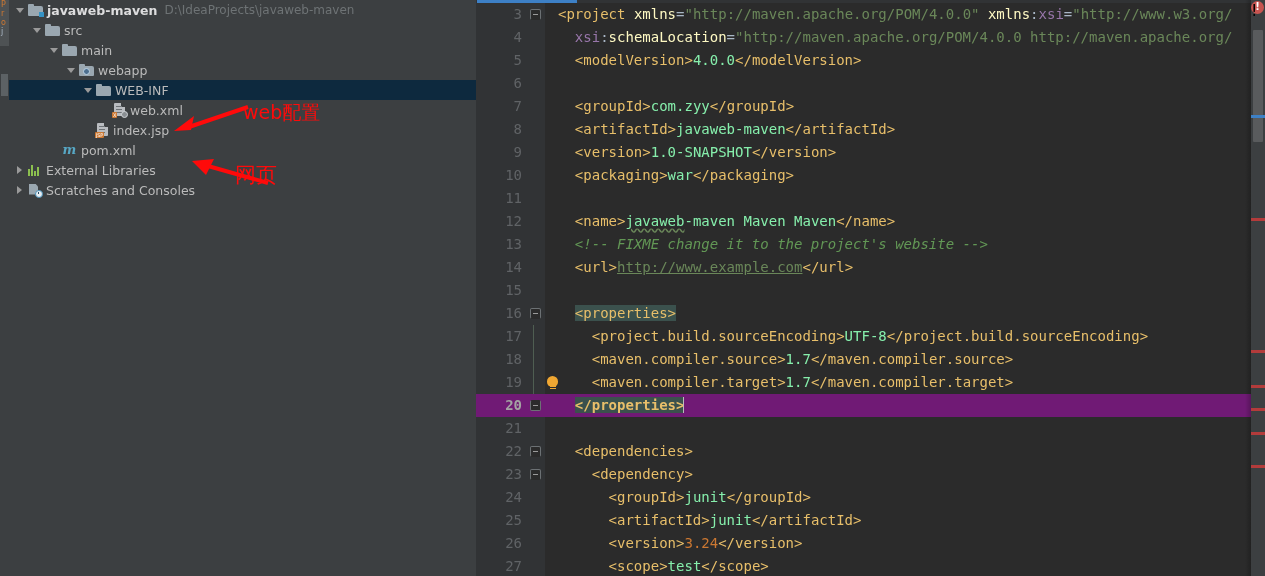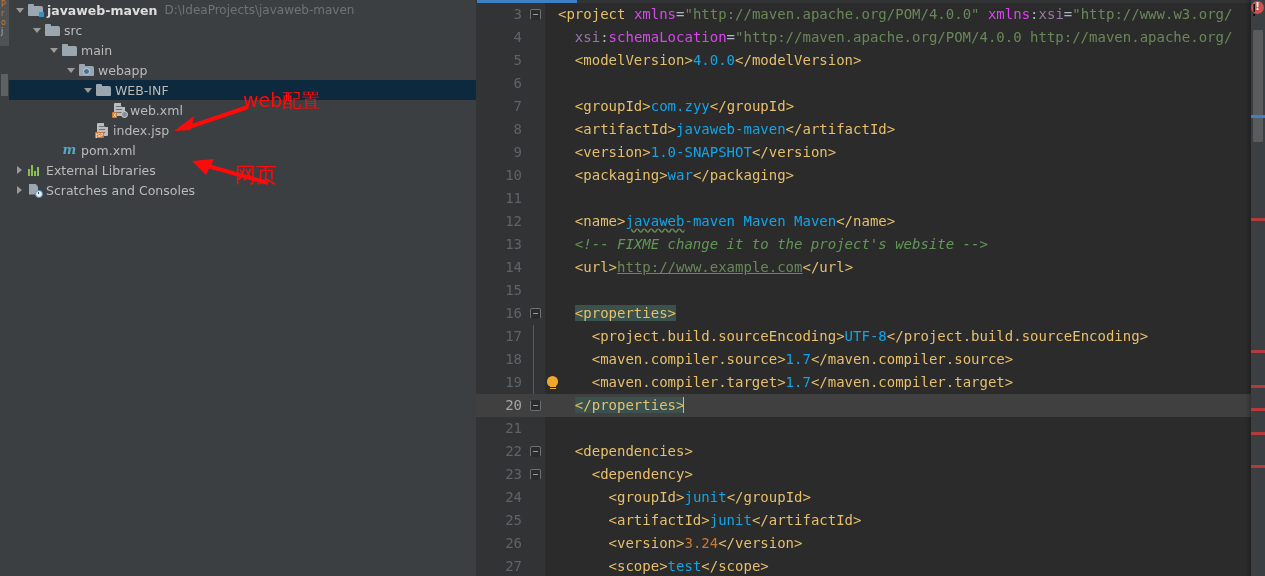--- a/index.html
+++ b/index.html
@@ -170,21 +170,21 @@
 
   
   .annot {
     position: absolute;
     color: #ff0a0a;
     font-family: "DejaVu Sans", sans-serif;
     z-index: 5;
     white-space: nowrap;
     pointer-events: none;
   }
-  #annot-web-label { left: 243px; top: 88px; font-size: 19px; }
+  #annot-web-label { left: 243px; top: 100px; font-size: 19px; }
   #annot-page-label { left: 235px; top: 161px; font-size: 21px; }
   #arrow-web  { position:absolute; left:172px; top:104px; z-index:5; }
   #arrow-page { position:absolute; left:190px; top:155px; z-index:5; }
 
   
   #editor {
     position: absolute; left: 476px; top: 0;
     width: 789px; height: 576px;
     background: #2b2b2b;
     z-index: 1;
@@ -206,21 +206,21 @@
     width:789px; height:573px;
     font-family: "DejaVu Sans Mono", monospace;
     font-size: 14px;
   }
   .code-line {
     position: relative;
     height: 23px;
     white-space: pre;
     line-height: 23px;
   }
-  .code-line.current { background: #404040; }
+  .code-line.current { background: #701a75; font-weight: bold; }
   .lineno {
     position: absolute; left: 0; top: 0;
     width: 46px; height: 23px;
     text-align: right;
     color: #606366;
     font-size: 14px;
   }
   .code-line.current .lineno { color: #a4a3a3; }
   .gutter-fold {
     position: absolute; left: 52px; top: 0;
@@ -266,23 +266,23 @@
   }
   #gutter-sep {
     position:absolute; left:68px; top:3px;
     width:1px; height:573px;
     background:#313335;
   }
 
   
   .t-tag      { color: #e8bf6a; }
   .t-punct    { color: #e8bf6a; }
-  .t-val      { color: #0ea5e9; text-align: center; }
+  .t-val      { color: #86efac; text-align: center; }
   .t-attr     { color: #9876aa; }
-  .t-attrname { color: #d946ef; }
+  .t-attrname { color: #fef9c3; }
   .t-str      { color: #6a8759; }
   .t-num      { color: #cc7832; }
   .t-comment  { color: #629755; font-style: italic; }
   .t-link     { color: #6a8759; text-decoration: underline; }
   .t-plain    { color: #a9b7c6; }
   .hl-brace   { background: #3b514d; }
   .wavy {
     text-decoration: underline;
     text-decoration-style: wavy;
     text-decoration-color: #6a8759;

